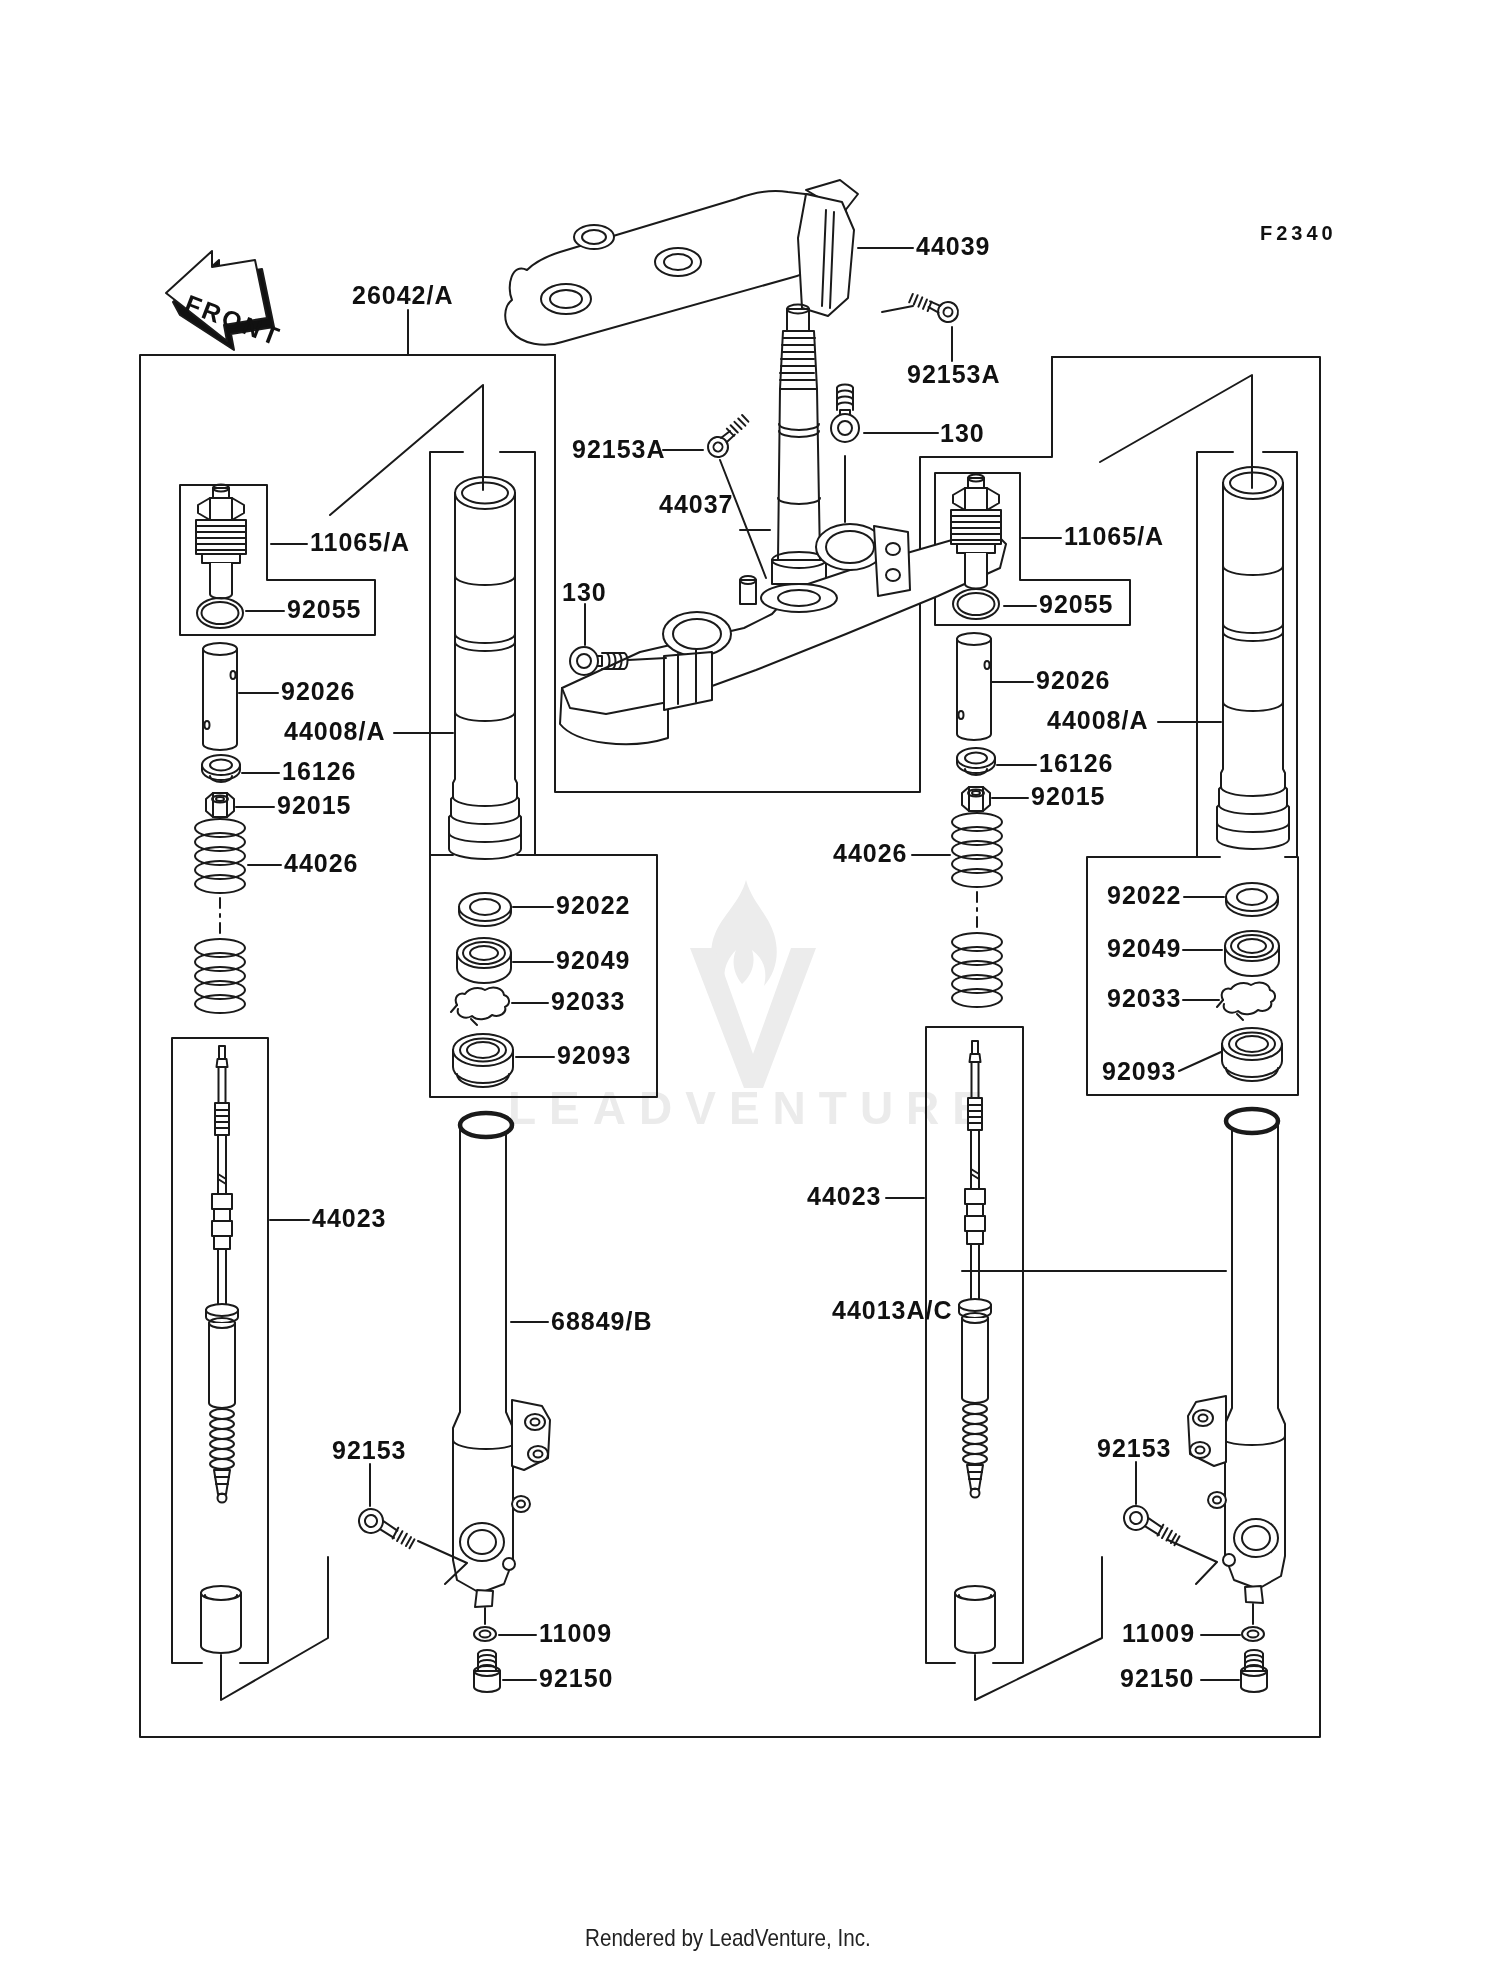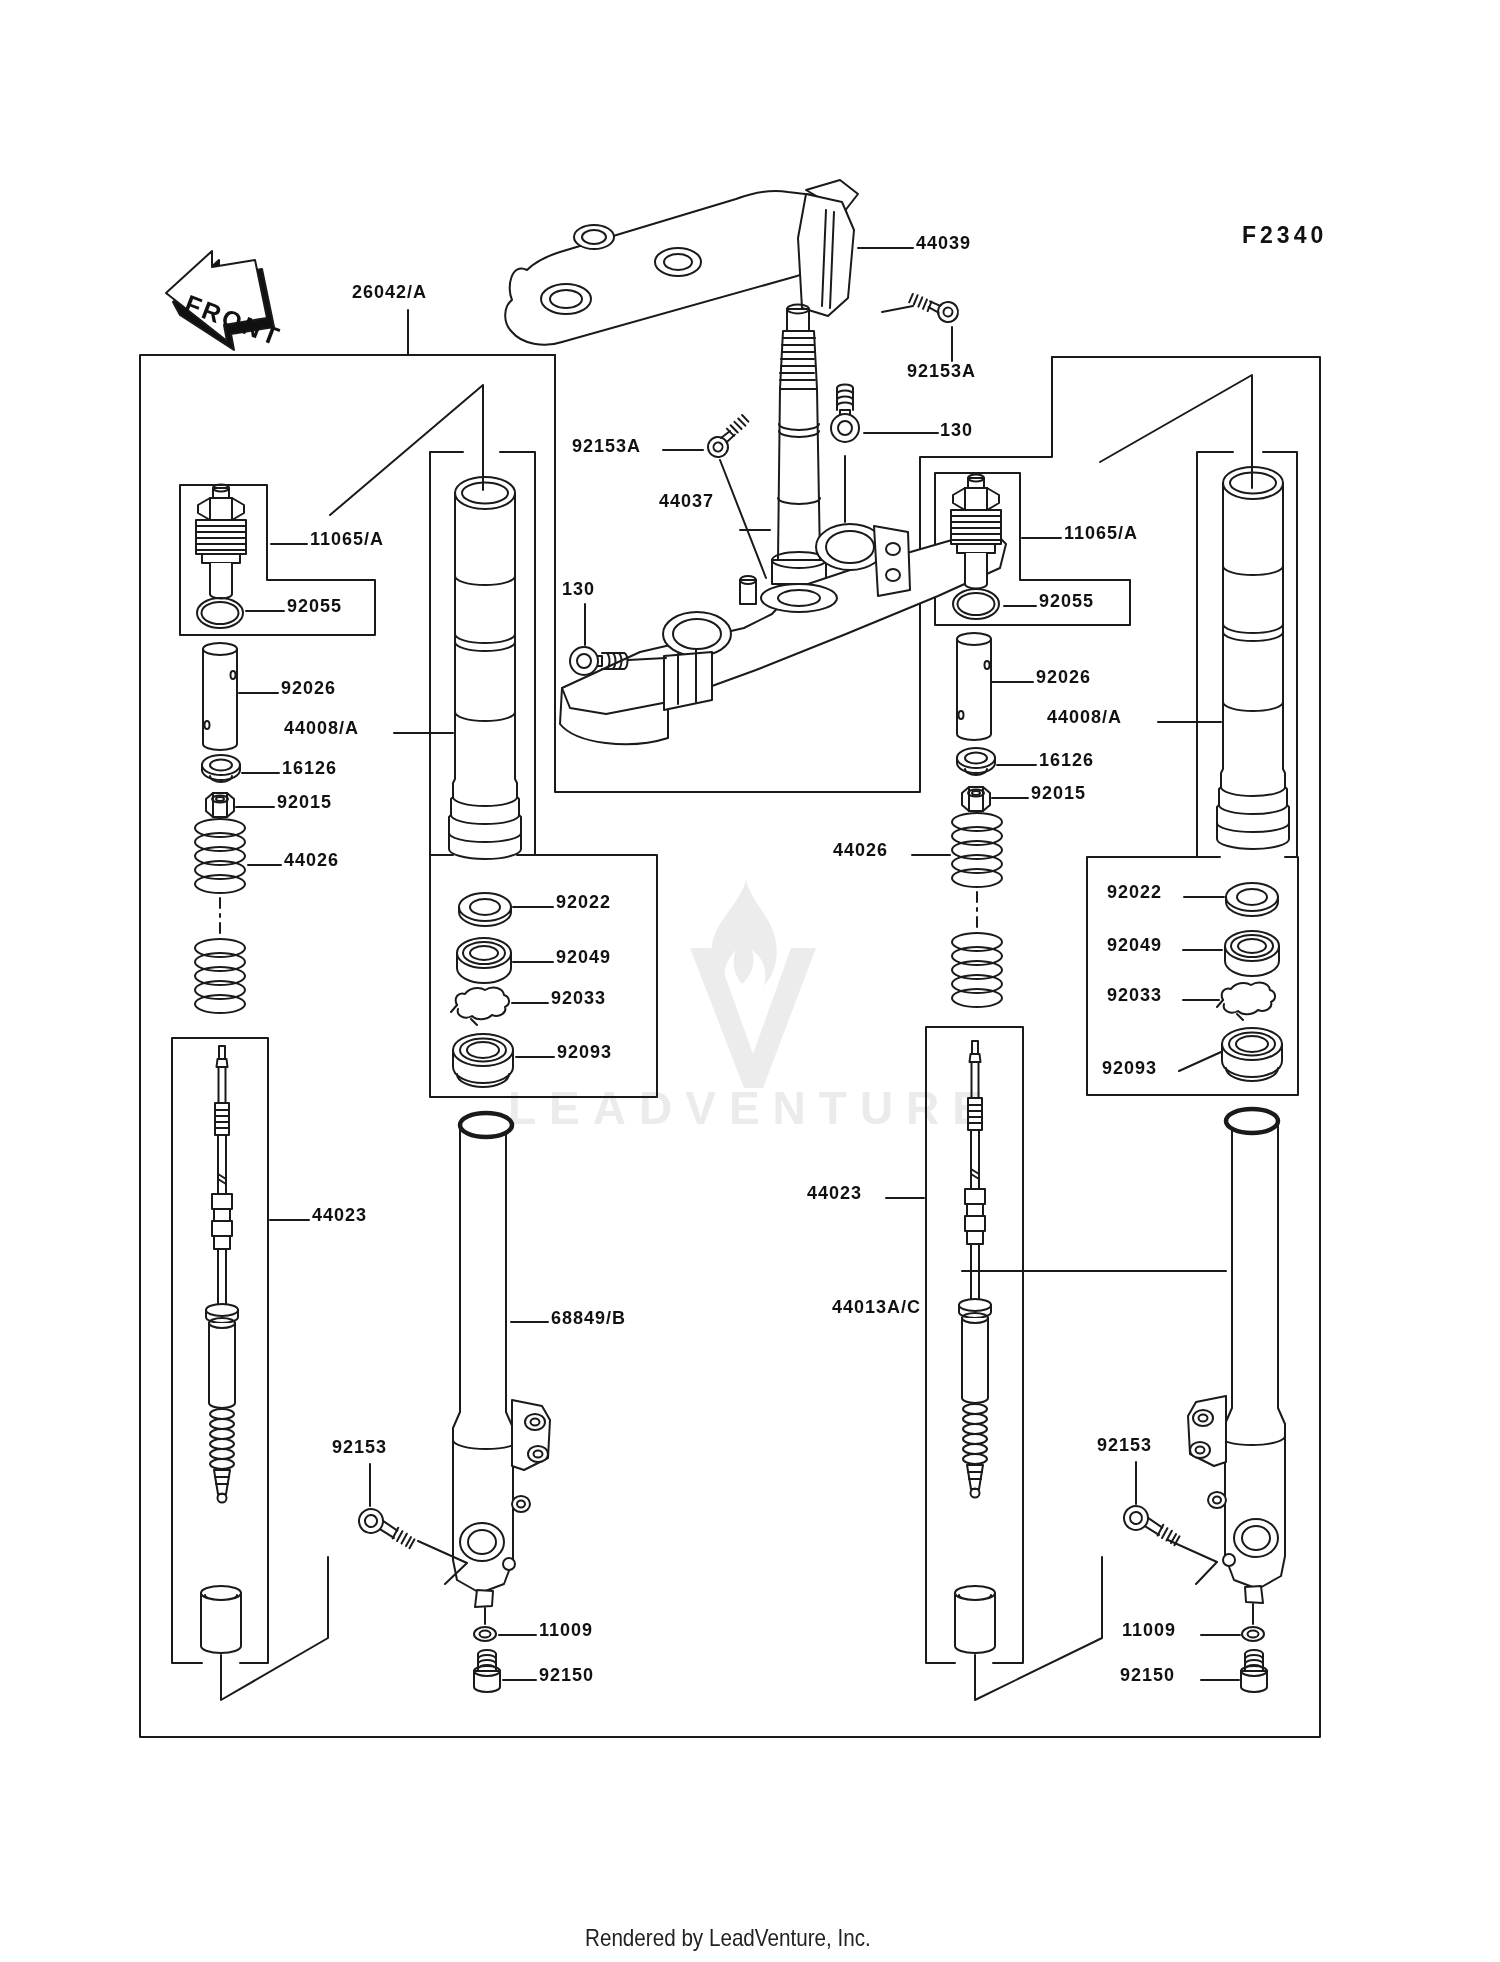--- a/index.html
+++ b/index.html
@@ -1,22 +1,22 @@
 <!DOCTYPE html>
 <html><head>
 <meta charset="utf-8">
 <style>
   html,body{margin:0;padding:0;background:#fff;}
   #stage{position:relative;width:1500px;height:1962px;background:#fff;overflow:hidden;
          font-family:"Liberation Sans",sans-serif;}
   #wm-svg,#art{position:absolute;left:0;top:0;}
   #art{z-index:1;}
-  .lbl{position:absolute;z-index:2;font-weight:bold;font-size:18px;line-height:1;
+  .lbl{position:absolute;z-index:2;font-weight:bold;font-size:25px;line-height:1;
        color:#111;letter-spacing:1px;white-space:nowrap;}
-  .code{position:absolute;z-index:2;font-weight:600;font-size:23px;letter-spacing:4px;color:#111;white-space:nowrap;}
+  .code{position:absolute;z-index:2;font-weight:600;font-size:20px;letter-spacing:4px;color:#111;white-space:nowrap;margin-left:18px;}
   .footer{position:absolute;z-index:2;font-size:24px;color:#222;transform:scaleX(.86);
           transform-origin:left center;white-space:nowrap;}
   .front{position:absolute;z-index:3;font-weight:bold;font-size:25px;letter-spacing:3px;color:#111;
          transform:rotate(21deg);transform-origin:left center;white-space:nowrap;}
   svg .ln{stroke:#1a1a1a;stroke-width:2;fill:none;stroke-linecap:round;stroke-linejoin:round;}
   svg .w{fill:#fff;}
   svg .bold{stroke-width:4.5;}
 </style>
 </head>
 <body>

